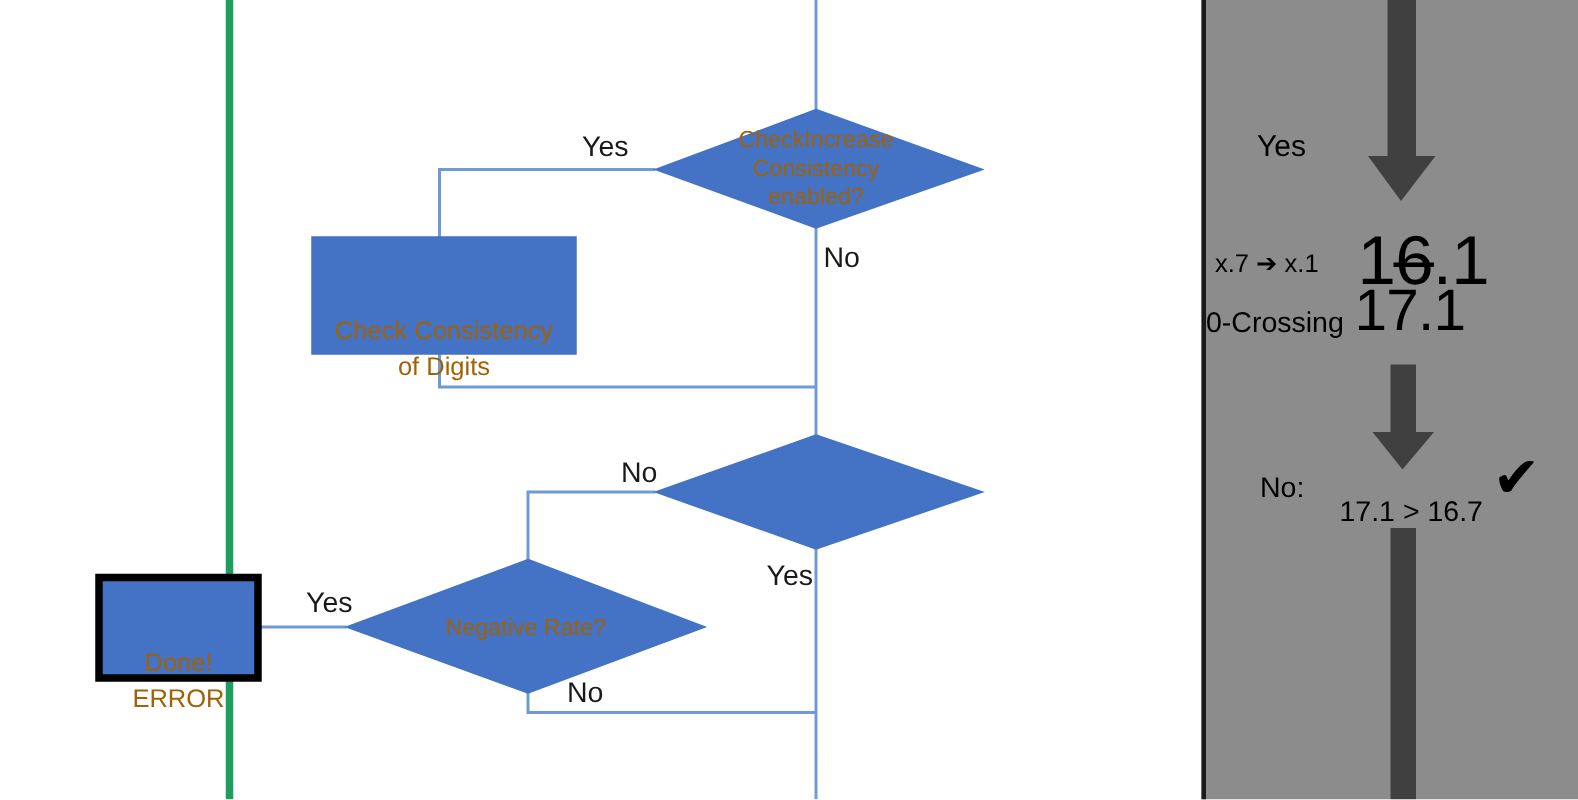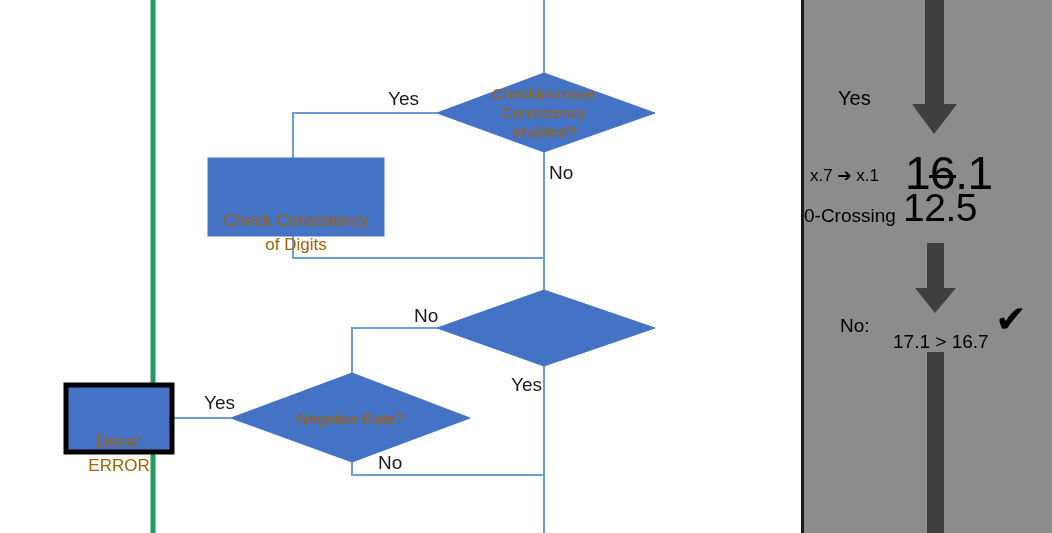--- a/index.html
+++ b/index.html
@@ -105,21 +105,21 @@
     <div class="ptext" id="p-yes">Yes</div>
 
     <div class="ptext" id="p-x7">x.7 ➔ x.1</div>
 
     <div class="ptext" id="p-zero">0-Crossing</div>
 
     <div class="ptext" id="p-v1">
       <span>1</span><span class="strike">6</span><span>.1</span>
     </div>
 
-    <div class="ptext" id="p-v2">12.5</div>
+    <div class="ptext" id="p-v2">17.1</div>
 
     <div class="ptext" id="p-no">No:</div>
 
     <div class="ptext" id="p-cmp">17.1 &gt; 16.7</div>
 
     <div class="ptext" id="p-check">✔</div>
   </div>
 
 </div>
 

